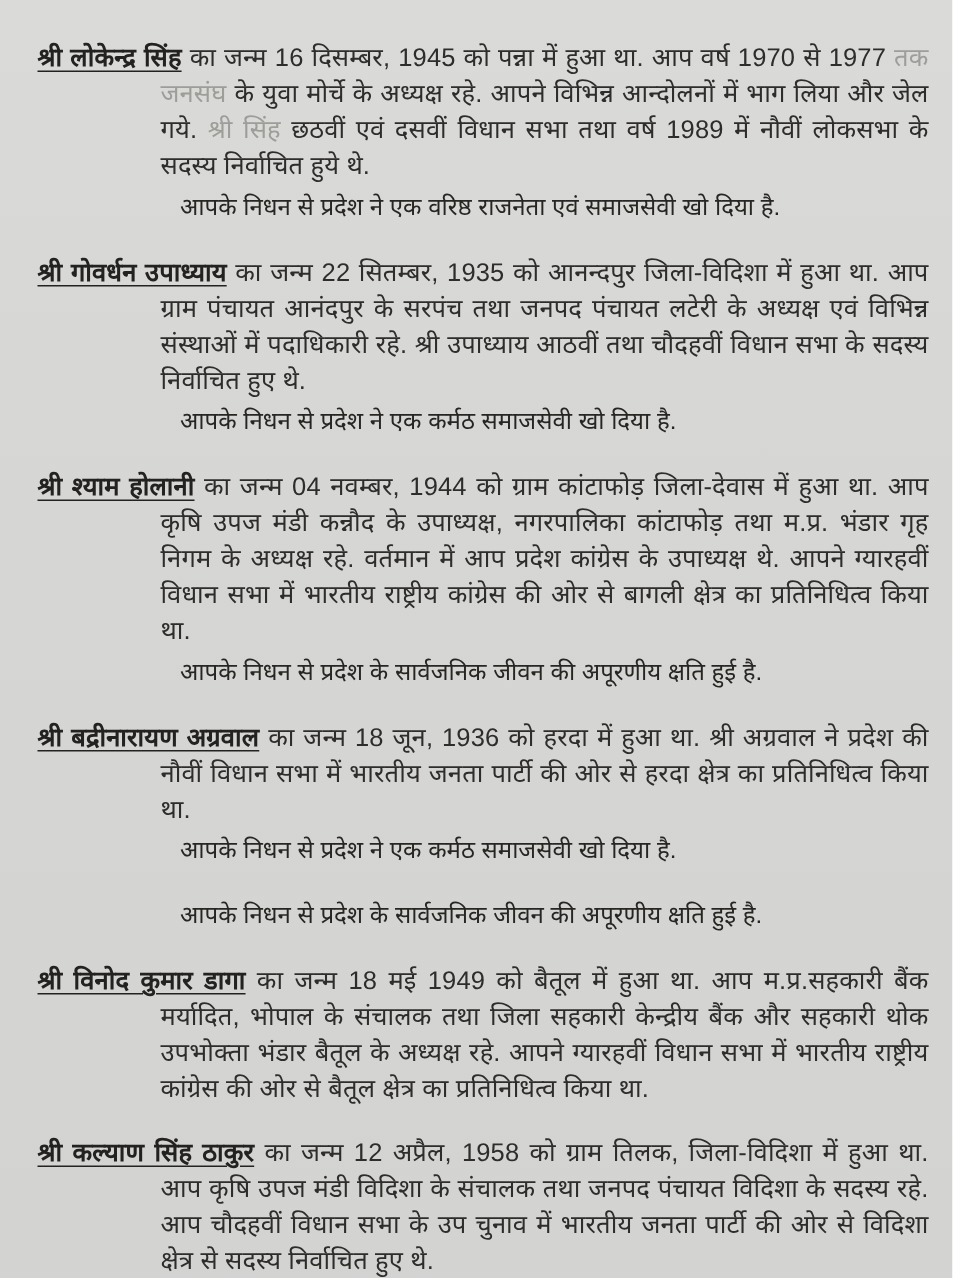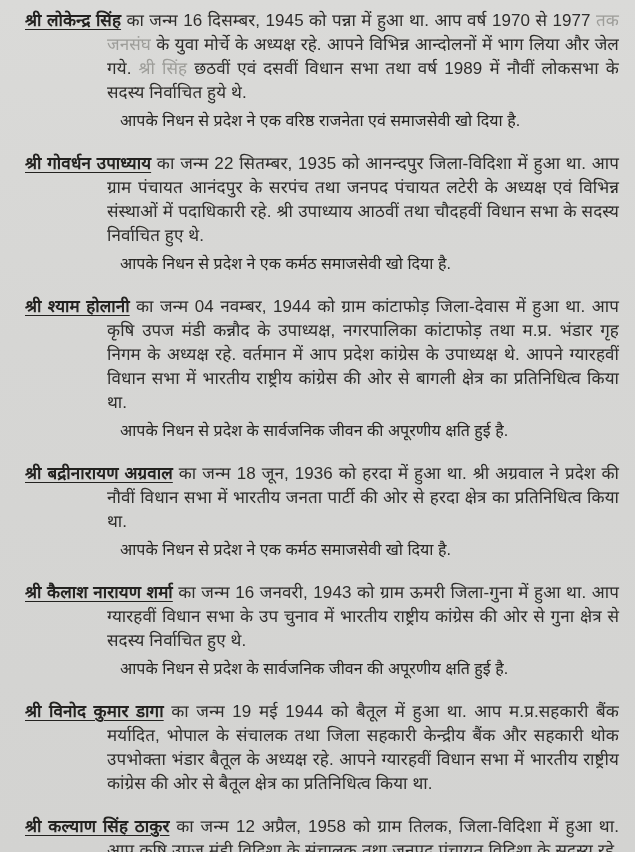--- a/index.html
+++ b/index.html
@@ -4,21 +4,21 @@
 <style>
   html, body { margin: 0; padding: 0; }
   .page {
     position: relative;
     width: 635px;
     height: 852px;
     overflow: hidden;
     box-sizing: border-box;
     background: linear-gradient(180deg, #dadad8 0%, #d6d6d4 40%, #d3d3d1 100%);
     font-family: "Liberation Sans", sans-serif;
-    padding: 9px 16px 0 25px;
+    padding: 27px 16px 0 25px;
     color: #2e2d2b;
   }
   .para { margin-bottom: 19px; }
   .body {
     margin: 0;
     padding-left: 82px;
     text-indent: -82px;
     text-align: justify;
     font-size: 17px;
     line-height: 24px;
@@ -60,26 +60,25 @@
     <p class="body"><span class="person">श्री श्याम होलानी</span><span><span> का जन्म 04 नवम्बर, 1944 को ग्राम कांटाफोड़ जिला-देवास में हुआ था. आप कृषि उपज मंडी कन्नौद के उपाध्यक्ष, नगरपालिका कांटाफोड़ तथा म.प्र. भंडार गृह निगम के अध्यक्ष रहे. वर्तमान में आप प्रदेश कांग्रेस के उपाध्यक्ष थे. आपने ग्यारहवीं विधान सभा में भारतीय राष्ट्रीय कांग्रेस की ओर से बागली क्षेत्र का प्रतिनिधित्व किया था.</span></span></p>
     <p class="tribute">आपके निधन से प्रदेश के सार्वजनिक जीवन की अपूरणीय क्षति हुई है.</p>
   </section>
 
   <section class="para">
     <p class="body"><span class="person">श्री बद्रीनारायण अग्रवाल</span><span><span> का जन्म 18 जून, 1936 को हरदा में हुआ था. श्री अग्रवाल ने प्रदेश की नौवीं विधान सभा में भारतीय जनता पार्टी की ओर से हरदा क्षेत्र का प्रतिनिधित्व किया था.</span></span></p>
     <p class="tribute">आपके निधन से प्रदेश ने एक कर्मठ समाजसेवी खो दिया है.</p>
   </section>
 
   <section class="para">
-    <p class="body"><span class="person">श्री कैलाश नारायण शर्मा</span><span><span> का जन्म 16 जनवरी, 1943 को ग्राम ऊमरी जिला-गुना में हुआ था. आप ग्यारहवीं विधान सभा के उप चुनाव में भारतीय राष्ट्रीय कांग्रेस की ओर से गुना क्षेत्र से सदस्य निर्वाचित हुए थे.</span></span></p>
     <p class="tribute">आपके निधन से प्रदेश के सार्वजनिक जीवन की अपूरणीय क्षति हुई है.</p>
   </section>
 
   <section class="para">
-    <p class="body"><span class="person">श्री विनोद कुमार डागा</span><span><span> का जन्म 19 मई 1944 को बैतूल में हुआ था. आप म.प्र.सहकारी बैंक मर्यादित, भोपाल के संचालक तथा जिला सहकारी केन्द्रीय बैंक और सहकारी थोक उपभोक्ता भंडार बैतूल के अध्यक्ष रहे. आपने ग्यारहवीं विधान सभा में भारतीय राष्ट्रीय कांग्रेस की ओर से बैतूल क्षेत्र का प्रतिनिधित्व किया था.</span></span></p>
+    <p class="body"><span class="person">श्री विनोद कुमार डागा</span><span><span> का जन्म 18 मई 1949 को बैतूल में हुआ था. आप म.प्र.सहकारी बैंक मर्यादित, भोपाल के संचालक तथा जिला सहकारी केन्द्रीय बैंक और सहकारी थोक उपभोक्ता भंडार बैतूल के अध्यक्ष रहे. आपने ग्यारहवीं विधान सभा में भारतीय राष्ट्रीय कांग्रेस की ओर से बैतूल क्षेत्र का प्रतिनिधित्व किया था.</span></span></p>
   </section>
 
   <section class="para">
     <p class="body"><span class="person">श्री कल्याण सिंह ठाकुर</span><span><span> का जन्म 12 अप्रैल, 1958 को ग्राम तिलक, जिला-विदिशा में हुआ था. आप कृषि उपज मंडी विदिशा के संचालक तथा जनपद पंचायत विदिशा के सदस्य रहे. आप चौदहवीं विधान सभा के उप चुनाव में भारतीय जनता पार्टी की ओर से विदिशा क्षेत्र से सदस्य निर्वाचित हुए थे.</span></span></p>
 
   </section>
 
 </div>
 
 </body></html>

